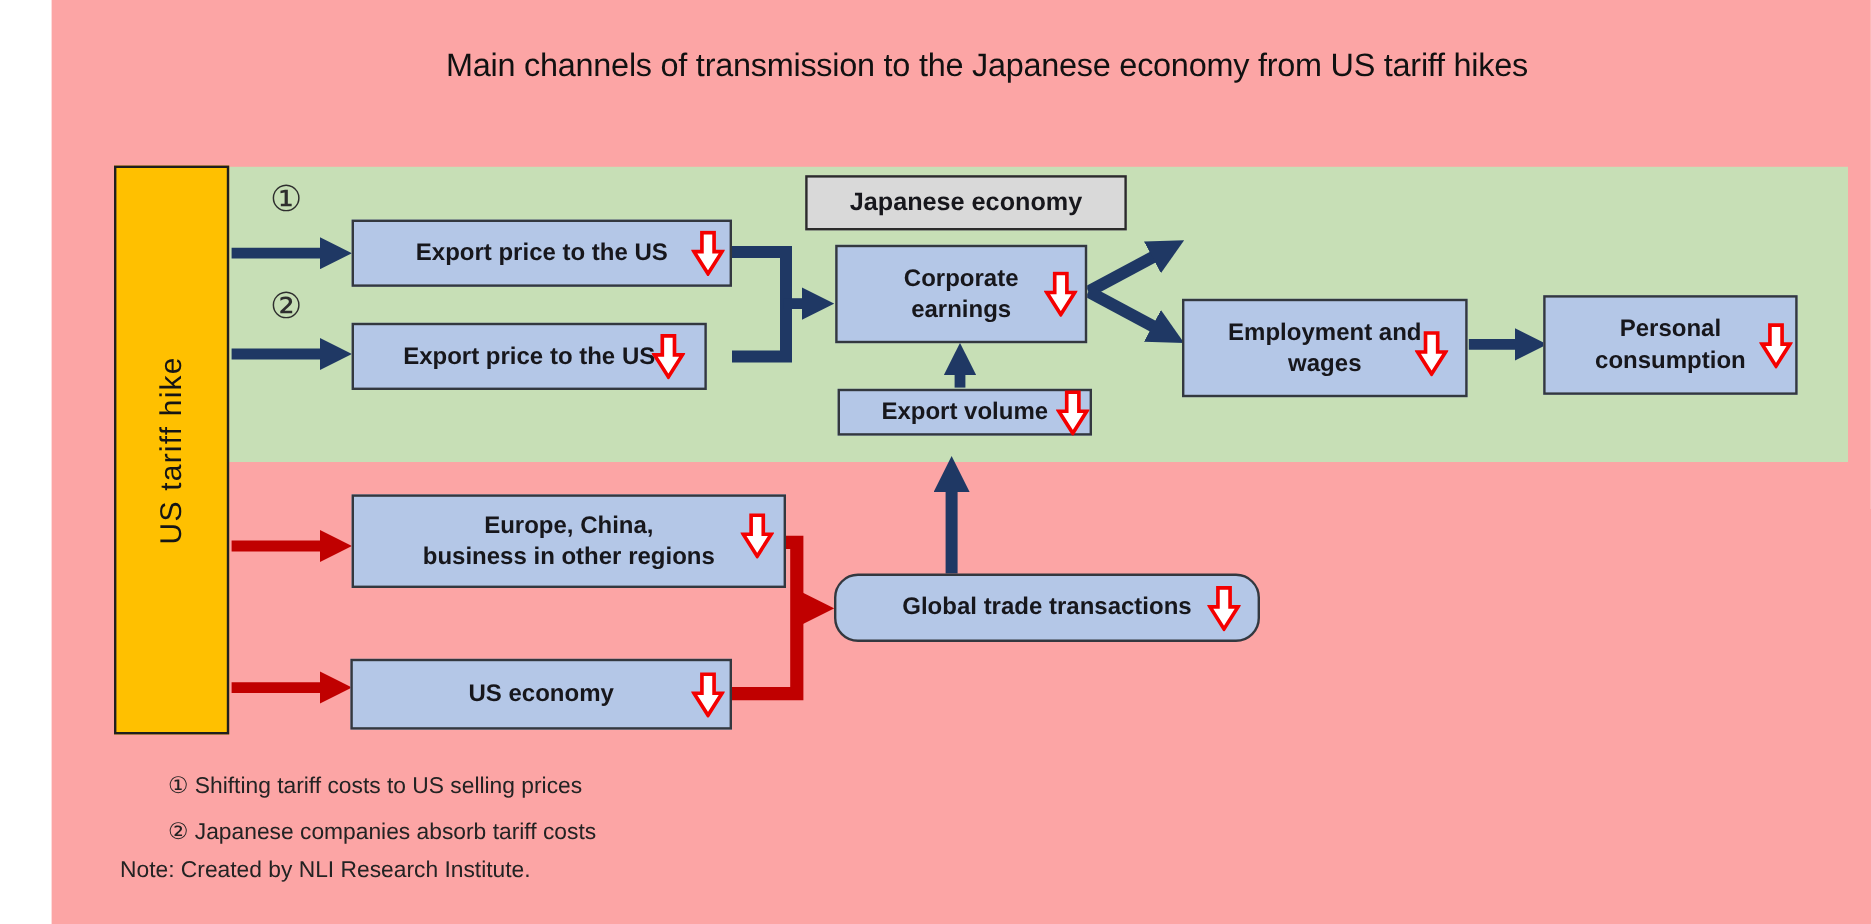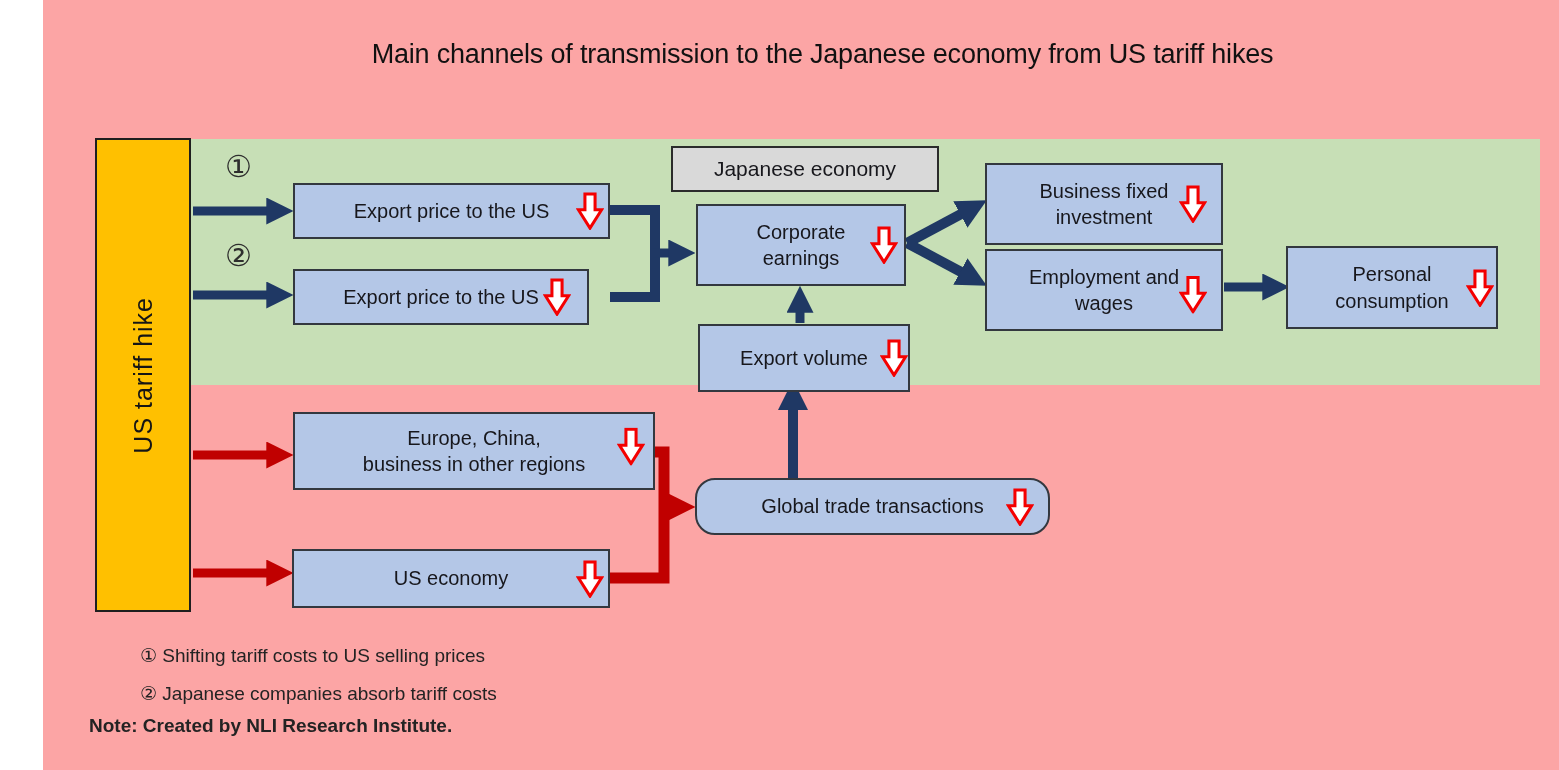--- a/index.html
+++ b/index.html
@@ -32,21 +32,21 @@
     font-size:25px; color:#151515; letter-spacing:1px; white-space:nowrap;
   }
 
   .box {
     position:absolute; background:#b4c7e7; border:2px solid #33383f; z-index:2;
   }
   .box.gray { background:#d9d9d9; border-color:#2b2b2b; }
   .box-label {
     position:absolute; inset:0; display:flex; flex-direction:column;
     align-items:center; justify-content:center;
-    font-size:20px; line-height:1.32; color:#17171c; text-align:center;
+    font-size:20px; line-height:1.32; color:#17171c; text-align:center;font-weight:bold;
   }
   .gray .box-label { font-size:21px; }
 
   .down-arrow {
     position:absolute; top:50%; transform:translateY(-50%); z-index:3;
   }
   .down-arrow.low { transform:translateY(-38%); }
 
   .chan-marker {
     position:absolute; z-index:3; font-size:30px; color:#2e2e2e; line-height:1;
@@ -125,38 +125,29 @@
   <div class="box" style="left:653px; top:204px; width:210px; height:82px;">
     <div class="box-label">
       <div>Corporate</div>
       <div>earnings</div>
     </div>
     <svg class="down-arrow" style="right:6px;" width="28" height="38" viewBox="0 0 22 30">
       <path d="M7 1.5 L15 1.5 L15 14 L20.2 14 L11 28.5 L1.8 14 L7 14 Z" fill="#ffffff" stroke="#f40000" stroke-width="2.4" stroke-linejoin="miter"></path>
     </svg>
   </div>
 
-  <div class="box" style="left:655px; top:324px; width:212px; height:68px;">
+  <div class="box" style="left:655px; top:324px; width:212px; height:39px;">
     <div class="box-label">
       <div>Export volume</div>
     </div>
     <svg class="down-arrow" style="right:0px;" width="28" height="38" viewBox="0 0 22 30">
       <path d="M7 1.5 L15 1.5 L15 14 L20.2 14 L11 28.5 L1.8 14 L7 14 Z" fill="#ffffff" stroke="#f40000" stroke-width="2.4" stroke-linejoin="miter"></path>
     </svg>
   </div>
 
-  <div class="box" style="left:942px; top:163px; width:238px; height:82px;">
-    <div class="box-label">
-      <div>Business fixed</div>
-      <div>investment</div>
-    </div>
-    <svg class="down-arrow" style="right:14px;" width="28" height="38" viewBox="0 0 22 30">
-      <path d="M7 1.5 L15 1.5 L15 14 L20.2 14 L11 28.5 L1.8 14 L7 14 Z" fill="#ffffff" stroke="#f40000" stroke-width="2.4" stroke-linejoin="miter"></path>
-    </svg>
-  </div>
 
   <div class="box" style="left:942px; top:249px; width:238px; height:82px;">
     <div class="box-label">
       <div>Employment and</div>
       <div>wages</div>
     </div>
     <svg class="down-arrow low" style="right:14px;" width="28" height="38" viewBox="0 0 22 30">
       <path d="M7 1.5 L15 1.5 L15 14 L20.2 14 L11 28.5 L1.8 14 L7 14 Z" fill="#ffffff" stroke="#f40000" stroke-width="2.4" stroke-linejoin="miter"></path>
     </svg>
   </div>
@@ -194,15 +185,15 @@
     <div class="box-label">
       <div>Global trade transactions</div>
     </div>
     <svg class="down-arrow" style="right:14px;" width="28" height="38" viewBox="0 0 22 30">
       <path d="M7 1.5 L15 1.5 L15 14 L20.2 14 L11 28.5 L1.8 14 L7 14 Z" fill="#ffffff" stroke="#f40000" stroke-width="2.4" stroke-linejoin="miter"></path>
     </svg>
   </div>
 
   <div class="note-line" style="left:97px; top:644px;">① Shifting tariff costs to US selling prices</div>
   <div class="note-line" style="left:97px; top:682px;">② Japanese companies absorb tariff costs</div>
-  <div class="note-line" style="left:46px; top:715px;font-weight:bold;">Note: Created by NLI Research Institute.</div>
+  <div class="note-line" style="left:57px; top:715px;">Note: Created by NLI Research Institute.</div>
 
 </div>
 
 </body></html>

